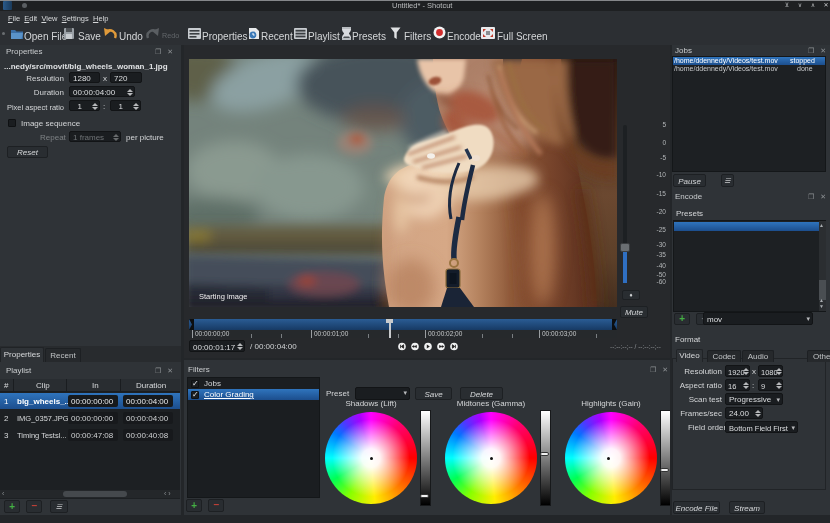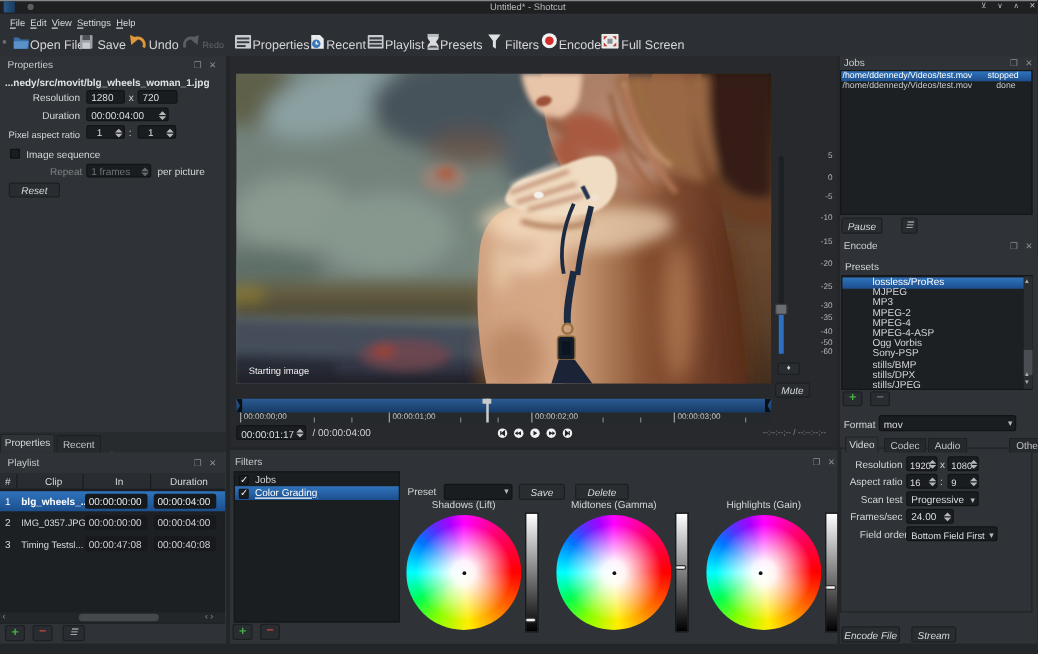--- a/index.html
+++ b/index.html
@@ -409,29 +409,28 @@
 <div class="abs" style="left:674px;top:65px;font-size:7px;color:#c8cacc;">/home/ddennedy/Videos/test.mov</div>
 <div class="abs" style="left:797px;top:65px;font-size:7px;color:#c8cacc;">done</div>
 <div class="abs btn" style="left:673px;top:174px;width:33px;height:13px;padding-top:2px;">Pause</div>
 <div class="abs btn" style="left:721px;top:174px;width:13px;height:13px;color:#c8cacc;font-size:7px;line-height:12px;">☰</div>
 
 <div class="abs ptitle" style="left:675px;top:192px;">Encode</div>
 <div class="abs picons" style="left:808px;top:193px;">❐ ✕</div>
 <div class="abs lbl" style="left:676px;top:209px;">Presets</div>
 <div class="abs" style="left:673px;top:220px;width:153px;height:92px;background:#1d2023;border:1px solid #141719;"></div>
 <div class="abs sel" style="left:674px;top:222px;width:145px;height:9px;"></div>
-<div class="abs" style="left:698px;top:222px;font-size:8px;line-height:8.2px;color:#d4d6d8;"><span style="color:#fff;">lossless/ProRes</span><br>MJPEG<br>MP3<br>MPEG-2<br>MPEG-4<br>MPEG-4-ASP<br>Ogg Vorbis<br>Sony-PSP<br>stills/BMP<br>stills/DPX<br>stills/JPEG</div>
 <div class="abs" style="left:819px;top:221px;width:7px;height:90px;background:#2b2e31;"></div>
 <div class="abs" style="left:819px;top:222px;font-size:5px;color:#a8acb0;">▲</div>
 <div class="abs" style="left:819px;top:280px;width:7px;height:20px;background:#4a4e52;"></div>
 <div class="abs" style="left:819px;top:297px;font-size:5px;color:#a8acb0;">▲<br>▼</div>
 <div class="abs btn" style="left:674px;top:313px;width:16px;height:12px;color:#44b044;font-weight:bold;font-size:10px;line-height:10px;">+</div>
 <div class="abs btn" style="left:696px;top:313px;width:16px;height:12px;color:#6a6e72;font-weight:bold;font-size:10px;line-height:9px;">−</div>
 <div class="abs lbl" style="left:675px;top:335px;">Format</div>
-<div class="abs inbox" style="left:703px;top:332px;width:110px;height:13px;padding:2px 3px 0;">mov<span class="abs" style="right:2px;top:2px;font-size:7px;color:#b8babc;">▾</span></div>
+<div class="abs inbox" style="left:703px;top:312px;width:110px;height:13px;padding:2px 3px 0;">mov<span class="abs" style="right:2px;top:2px;font-size:7px;color:#b8babc;">▾</span></div>
 
 <div class="abs" style="left:672px;top:358px;width:154px;height:132px;border:1px solid #212427;"></div>
 <div class="abs" style="left:676px;top:349px;width:27px;height:13px;background:#2f3337;border:1px solid #212427;border-bottom:none;border-radius:2px 2px 0 0;text-align:center;font-size:8px;padding-top:1px;">Video</div>
 <div class="abs" style="left:707px;top:350px;width:34px;height:12px;background:#26292c;border:1px solid #1d2023;border-bottom:none;border-radius:2px 2px 0 0;text-align:center;font-size:8px;color:#c0c3c5;padding-top:1px;">Codec</div>
 <div class="abs" style="left:742px;top:350px;width:32px;height:12px;background:#26292c;border:1px solid #1d2023;border-bottom:none;border-radius:2px 2px 0 0;text-align:center;font-size:8px;color:#c0c3c5;padding-top:1px;">Audio</div>
 <div class="abs" style="left:775px;top:350px;width:32px;height:12px;background:#26292c;border:1px solid #1d2023;border-bottom:none;border-radius:2px 2px 0 0;text-align:center;font-size:8px;color:#c0c3c5;padding-top:1px;margin-left:32px;">Other</div>
 
 <div class="abs lbl" style="left:660px;top:367px;width:62px;text-align:right;">Resolution</div>
 <div class="abs inbox" style="left:725px;top:365px;width:25px;height:12px;padding:2px 2px 0;font-size:7.5px;">1920<span class="spin abs" style="right:0px;top:2px;"></span></div>
 <div class="abs lbl" style="left:752px;top:367px;">x</div>

